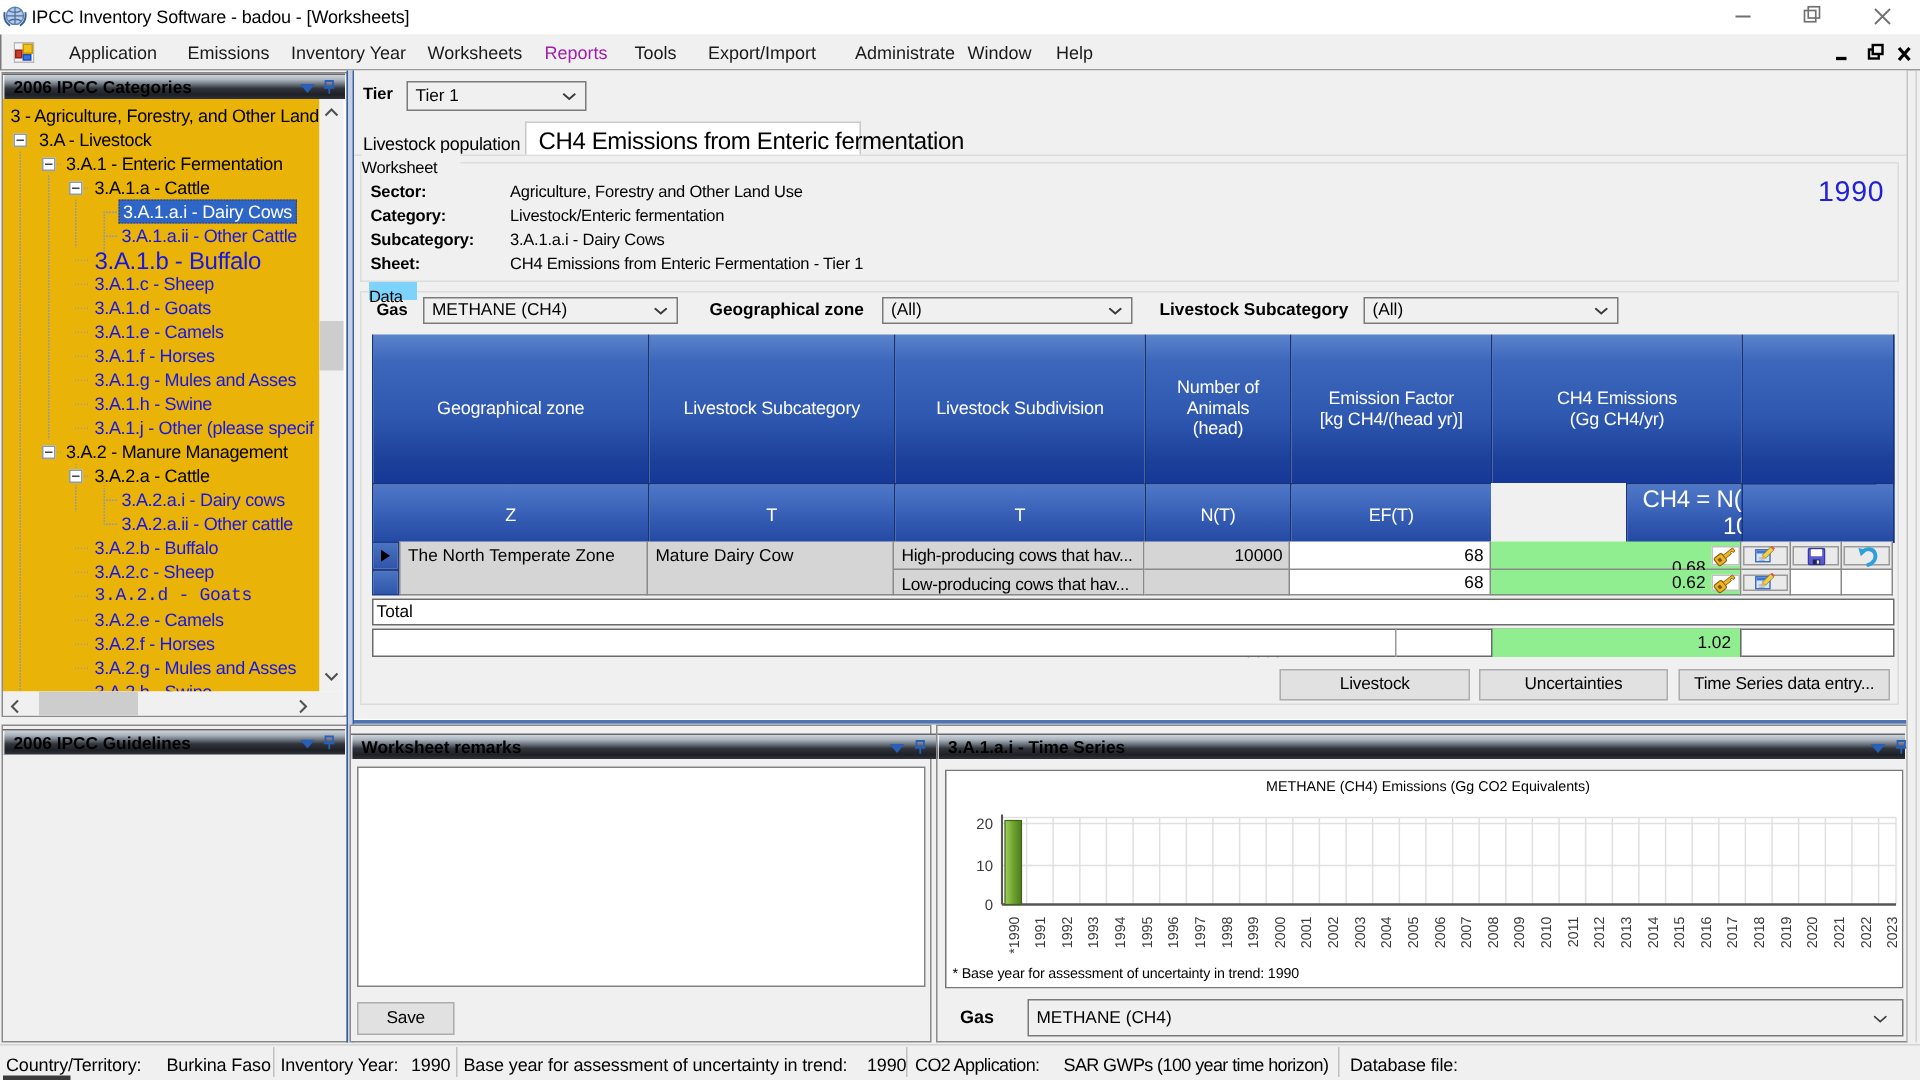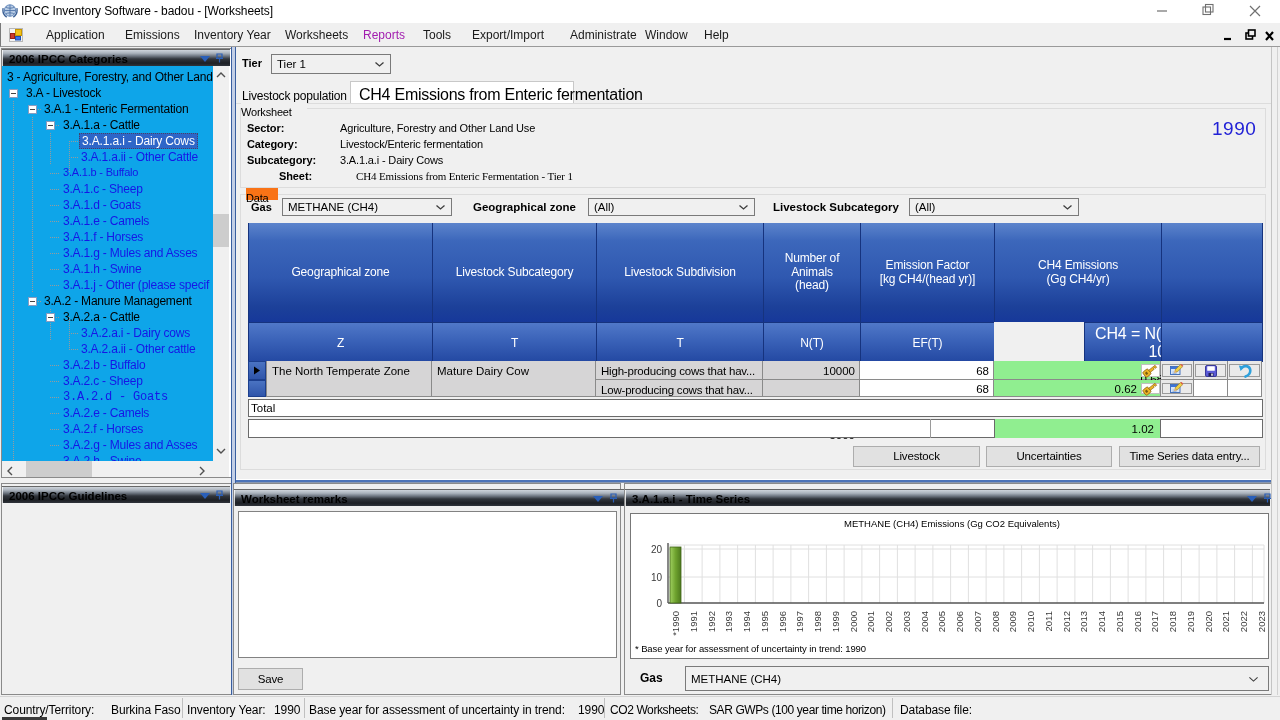--- a/index.html
+++ b/index.html
@@ -52,21 +52,21 @@
 <div class="abs" style="left:1px;top:48px;width:231px;height:430px;background:#ffffff;border:1px solid #8a8a8a;"></div>
 <div class="abs hdr" style="left:2px;top:49px;width:228px;height:17px;">
     <div class="cap">2006 IPCC Categories</div>
     <svg class="abs" style="left:198px;top:6px" width="10" height="6" viewBox="0 0 10 6">
       <path d="M0 0 L10 0 L5 6 Z" fill="#2a5fb8"></path>
     </svg>
     <svg class="abs" style="left:214px;top:3px" width="9" height="11" viewBox="0 0 9 11">
       <path d="M1 1 h5 v4 h-5 z M0 5.5 h7 M3.5 5.5 v4" stroke="#2a5fb8" stroke-width="1.2" fill="none"></path>
     </svg>
   </div>
-<div class="abs" style="left:2px;top:66px;width:211px;height:395px;background:#0ea5e9;overflow:hidden;">
+<div class="abs" style="left:2px;top:66px;width:211px;height:395px;background:#eab308;overflow:hidden;">
 <div class="abs" style="left:11px;top:35px;width:1px;height:360px;background-image:repeating-linear-gradient(180deg,#9a9a9a 0 1px,transparent 1px 2px);"></div>
 <div class="abs" style="left:30px;top:51px;width:1px;height:176px;background-image:repeating-linear-gradient(180deg,#9a9a9a 0 1px,transparent 1px 2px);"></div>
 <div class="abs" style="left:48px;top:67px;width:1px;height:32px;background-image:repeating-linear-gradient(180deg,#9a9a9a 0 1px,transparent 1px 2px);"></div>
 <div class="abs" style="left:67px;top:75px;width:1px;height:32px;background-image:repeating-linear-gradient(180deg,#9a9a9a 0 1px,transparent 1px 2px);"></div>
 <div class="abs" style="left:48px;top:243px;width:1px;height:32px;background-image:repeating-linear-gradient(180deg,#9a9a9a 0 1px,transparent 1px 2px);"></div>
 <div class="abs" style="left:67px;top:251px;width:1px;height:32px;background-image:repeating-linear-gradient(180deg,#9a9a9a 0 1px,transparent 1px 2px);"></div>
 <div class="abs" style="left:5px;top:5px;font-size:12px;letter-spacing:-0.2px;line-height:1;color:#000;white-space:nowrap;">3 - Agriculture, Forestry, and Other Land</div>
 <div class="abs" style="left:7px;top:23px;width:9px;height:9px;background:#fff;border:1px solid #889cc0;"></div>
 <div class="abs" style="left:9px;top:27px;width:5px;height:1px;background:#444;"></div>
 <div class="abs" style="left:24px;top:21px;font-size:12px;letter-spacing:-0.2px;line-height:1;color:#000;white-space:nowrap;">3.A - Livestock</div>
@@ -78,21 +78,21 @@
 <div class="abs" style="left:44px;top:55px;width:9px;height:9px;background:#fff;border:1px solid #889cc0;"></div>
 <div class="abs" style="left:46px;top:59px;width:5px;height:1px;background:#444;"></div>
 <div class="abs" style="left:61px;top:53px;font-size:12px;letter-spacing:-0.2px;line-height:1;color:#000;white-space:nowrap;">3.A.1.a - Cattle</div>
 <div class="abs" style="left:67px;top:75px;width:9px;height:1px;background-image:repeating-linear-gradient(90deg,#9a9a9a 0 1px,transparent 1px 2px);"></div>
 <div class="abs" style="left:77px;top:67px;height:16px;background:#2e66c8;border:1px dotted #446;padding:0 2px;display:flex;align-items:center;">
       <span style="font-size:12px;letter-spacing:-0.15px;color:#fff;white-space:nowrap;">3.A.1.a.i - Dairy Cows</span>
     </div>
 <div class="abs" style="left:67px;top:91px;width:9px;height:1px;background-image:repeating-linear-gradient(90deg,#9a9a9a 0 1px,transparent 1px 2px);"></div>
 <div class="abs" style="left:79px;top:85px;font-size:12px;letter-spacing:-0.2px;line-height:1;color:#1616e6;white-space:nowrap;">3.A.1.a.ii - Other Cattle</div>
 <div class="abs" style="left:48px;top:107px;width:9px;height:1px;background-image:repeating-linear-gradient(90deg,#9a9a9a 0 1px,transparent 1px 2px);"></div>
-<div class="abs" style="left:61px;top:101px;font-size:11px;letter-spacing:-0.2px;line-height:1;color:#1616e6;white-space:nowrap;">3.A.1.b - Buffalo</div>
+<div class="abs" style="left:61px;top:101px;font-size:16px;letter-spacing:-0.2px;line-height:1;color:#1616e6;white-space:nowrap;">3.A.1.b - Buffalo</div>
 <div class="abs" style="left:48px;top:123px;width:9px;height:1px;background-image:repeating-linear-gradient(90deg,#9a9a9a 0 1px,transparent 1px 2px);"></div>
 <div class="abs" style="left:61px;top:117px;font-size:12px;letter-spacing:-0.2px;line-height:1;color:#1616e6;white-space:nowrap;">3.A.1.c - Sheep</div>
 <div class="abs" style="left:48px;top:139px;width:9px;height:1px;background-image:repeating-linear-gradient(90deg,#9a9a9a 0 1px,transparent 1px 2px);"></div>
 <div class="abs" style="left:61px;top:133px;font-size:12px;letter-spacing:-0.2px;line-height:1;color:#1616e6;white-space:nowrap;">3.A.1.d - Goats</div>
 <div class="abs" style="left:48px;top:155px;width:9px;height:1px;background-image:repeating-linear-gradient(90deg,#9a9a9a 0 1px,transparent 1px 2px);"></div>
 <div class="abs" style="left:61px;top:149px;font-size:12px;letter-spacing:-0.2px;line-height:1;color:#1616e6;white-space:nowrap;">3.A.1.e - Camels</div>
 <div class="abs" style="left:48px;top:171px;width:9px;height:1px;background-image:repeating-linear-gradient(90deg,#9a9a9a 0 1px,transparent 1px 2px);"></div>
 <div class="abs" style="left:61px;top:165px;font-size:12px;letter-spacing:-0.2px;line-height:1;color:#1616e6;white-space:nowrap;">3.A.1.f - Horses</div>
 <div class="abs" style="left:48px;top:187px;width:9px;height:1px;background-image:repeating-linear-gradient(90deg,#9a9a9a 0 1px,transparent 1px 2px);"></div>
 <div class="abs" style="left:61px;top:181px;font-size:12px;letter-spacing:-0.2px;line-height:1;color:#1616e6;white-space:nowrap;">3.A.1.g - Mules and Asses</div>
@@ -172,25 +172,25 @@
 <div class="abs" style="left:350px;top:81px;width:224px;height:22px;background:#ffffff;border:1px solid #c8c8c8;border-bottom:none;"></div>
 <div class="abs" style="left:359px;top:87px;font-size:16px;line-height:1;color:#000;white-space:nowrap;letter-spacing:-0.25px;">CH4 Emissions from Enteric fermentation</div>
 <div class="abs" style="left:240px;top:108px;width:1026px;height:80px;border:1px solid #dcdcdc;"></div>
 <div class="abs" style="left:241px;top:102px;width:66px;height:12px;background:#f0f0f0;"><span style="font-size:11px;line-height:12px;letter-spacing:-0.2px;">Worksheet</span></div>
 <div class="abs" style="left:247px;top:123px;font-size:11px;line-height:1;color:#000;font-weight:bold;white-space:nowrap;letter-spacing:-0.1px;">Sector:</div>
 <div class="abs" style="left:340px;top:123px;font-size:11px;line-height:1;color:#000;white-space:nowrap;letter-spacing:-0.15px;">Agriculture, Forestry and Other Land Use</div>
 <div class="abs" style="left:247px;top:139px;font-size:11px;line-height:1;color:#000;font-weight:bold;white-space:nowrap;letter-spacing:-0.1px;">Category:</div>
 <div class="abs" style="left:340px;top:139px;font-size:11px;line-height:1;color:#000;white-space:nowrap;letter-spacing:-0.15px;">Livestock/Enteric fermentation</div>
 <div class="abs" style="left:247px;top:155px;font-size:11px;line-height:1;color:#000;font-weight:bold;white-space:nowrap;letter-spacing:-0.1px;">Subcategory:</div>
 <div class="abs" style="left:340px;top:155px;font-size:11px;line-height:1;color:#000;white-space:nowrap;letter-spacing:-0.15px;">3.A.1.a.i - Dairy Cows</div>
-<div class="abs" style="left:247px;top:171px;font-size:11px;line-height:1;color:#000;font-weight:bold;white-space:nowrap;letter-spacing:-0.1px;margin-left:32px;">Sheet:</div>
-<div class="abs" style="left:356px;top:171px;font-size:11px;line-height:1;color:#000;white-space:nowrap;letter-spacing:-0.15px;font-family:Liberation Serif, serif;">CH4 Emissions from Enteric Fermentation - Tier 1</div>
+<div class="abs" style="left:247px;top:171px;font-size:11px;line-height:1;color:#000;font-weight:bold;white-space:nowrap;letter-spacing:-0.1px;">Sheet:</div>
+<div class="abs" style="left:340px;top:171px;font-size:11px;line-height:1;color:#000;white-space:nowrap;letter-spacing:-0.15px;">CH4 Emissions from Enteric Fermentation - Tier 1</div>
 <div class="abs" style="left:1212px;top:119px;font-size:19px;line-height:1;color:#2121d6;white-space:nowrap;letter-spacing:0.5px;">1990</div>
 <div class="abs" style="left:240px;top:194px;width:1026px;height:276px;border:1px solid #dcdcdc;"></div>
-<div class="abs" style="left:246px;top:188px;width:32px;height:12px;background:#f97316;"><span style="font-size:11px;line-height:12px;letter-spacing:-0.2px;">Data</span></div>
+<div class="abs" style="left:246px;top:188px;width:32px;height:12px;background:#7dd3fc;"><span style="font-size:11px;line-height:12px;letter-spacing:-0.2px;">Data</span></div>
 <div class="abs" style="left:251px;top:202px;font-size:11px;line-height:1;color:#000;font-weight:bold;white-space:nowrap;">Gas</div>
 <div class="combo" style="left:282px;top:198px;width:170px;height:18px;">
     <span class="ct">METHANE (CH4)</span>
     <svg class="chev" viewBox="0 0 9 5">
       <path d="M0.5 0.5 L4.5 4 L8.5 0.5" stroke="#3c3c3c" stroke-width="1.3" fill="none"></path>
     </svg>
   </div>
 <div class="abs" style="left:473px;top:202px;font-size:11.5px;line-height:1;color:#000;font-weight:bold;white-space:nowrap;">Geographical zone</div>
 <div class="combo" style="left:588px;top:198px;width:167px;height:18px;">
     <span class="ct">(All)</span>
@@ -236,21 +236,21 @@
 <div class="abs" style="left:763px;top:361px;width:92px;height:19px;font-size:11.5px;display:flex;align-items:center;justify-content:flex-end;">10000</div>
 <div class="abs" style="left:860px;top:361px;width:134px;height:19px;background:#fff;border:1px solid #8a8a8a;border-top:none;border-left:none;"></div>
 <div class="abs" style="left:860px;top:361px;width:129px;height:19px;font-size:11.5px;display:flex;align-items:center;justify-content:flex-end;">68</div>
 <div class="abs" style="left:596px;top:380px;width:167px;height:17px;background:#d6d5d6;border:1px solid #8a8a8a;border-top:none;border-left:none;"></div>
 <div class="abs" style="left:601px;top:385px;font-size:11.5px;line-height:1;color:#000;white-space:nowrap;letter-spacing:-0.2px;">Low-producing cows that hav...</div>
 <div class="abs" style="left:763px;top:380px;width:97px;height:17px;background:#d6d5d6;border:1px solid #8a8a8a;border-top:none;border-left:none;"></div>
 <div class="abs" style="left:763px;top:380px;width:92px;height:17px;font-size:11.5px;display:flex;align-items:center;justify-content:flex-end;margin-top:46px;">5000</div>
 <div class="abs" style="left:860px;top:380px;width:134px;height:17px;background:#fff;border:1px solid #8a8a8a;border-top:none;border-left:none;"></div>
 <div class="abs" style="left:860px;top:380px;width:129px;height:17px;font-size:11.5px;display:flex;align-items:center;justify-content:flex-end;">68</div>
 <div class="abs" style="left:994px;top:361px;width:167px;height:19px;background:#90ee90;border:1px solid #8a8a8a;border-top:none;border-left:none;"></div>
-<div class="abs" style="left:1020px;top:361px;width:143px;height:36px;font-size:11.5px;display:flex;align-items:center;justify-content:flex-end;">0.68</div>
+<div class="abs" style="left:994px;top:361px;width:143px;height:36px;font-size:11.5px;display:flex;align-items:center;justify-content:flex-end;">0.68</div>
 <div class="abs" style="left:1141px;top:364px;width:19px;height:13px;background:#fff;border:1px solid #c0c0c0;display:flex;align-items:center;justify-content:center;overflow:visible;">
     <svg width="17" height="15" viewBox="0 0 17 15">
       <g transform="rotate(-38 8 8)">
         <rect x="1" y="4.5" width="6.5" height="6.5" rx="1.5" fill="#eeb424" stroke="#8a6210" stroke-width="0.8"></rect>
         <rect x="2.8" y="6.4" width="2.2" height="2.6" fill="#7a5c10"></rect>
         <path d="M7.5 6.6 H15.5 V9.2 H13.8 V8 H12.5 V9.2 H7.5 Z" fill="#eeb424" stroke="#8a6210" stroke-width="0.6"></path>
       </g>
     </svg>
   </div>
 <div class="abs" style="left:994px;top:380px;width:167px;height:17px;background:#90ee90;border:1px solid #8a8a8a;border-top:none;border-left:none;"></div>
@@ -438,19 +438,19 @@
   </div>
 <div class="abs" style="left:1271px;top:47px;width:1px;height:648px;background:#c4c4c4;"></div>
 <div class="abs" style="left:1277px;top:47px;width:1px;height:648px;background:#d2d2d2;"></div>
 <div class="abs" style="left:0;top:696px;width:1280px;height:24px;background:#f0f0f0;border-top:1px solid #d4d4d4;"></div>
 <div class="abs" style="left:4px;top:704px;font-size:12px;line-height:1;color:#000;white-space:nowrap;letter-spacing:-0.1px;">Country/Territory:</div>
 <div class="abs" style="left:111px;top:704px;font-size:12px;line-height:1;color:#000;white-space:nowrap;letter-spacing:-0.1px;">Burkina Faso</div>
 <div class="abs" style="left:187px;top:704px;font-size:12px;line-height:1;color:#000;white-space:nowrap;letter-spacing:-0.1px;">Inventory Year:</div>
 <div class="abs" style="left:274px;top:704px;font-size:12px;line-height:1;color:#000;white-space:nowrap;letter-spacing:-0.1px;">1990</div>
 <div class="abs" style="left:309px;top:704px;font-size:12px;line-height:1;color:#000;white-space:nowrap;letter-spacing:-0.1px;">Base year for assessment of uncertainty in trend:</div>
 <div class="abs" style="left:578px;top:704px;font-size:12px;line-height:1;color:#000;white-space:nowrap;letter-spacing:-0.1px;">1990</div>
-<div class="abs" style="left:610px;top:704px;font-size:12px;line-height:1;color:#000;white-space:nowrap;letter-spacing:-0.4px;">CO2 Worksheets:</div>
+<div class="abs" style="left:610px;top:704px;font-size:12px;line-height:1;color:#000;white-space:nowrap;letter-spacing:-0.4px;">CO2 Application:</div>
 <div class="abs" style="left:709px;top:704px;font-size:12px;line-height:1;color:#000;white-space:nowrap;letter-spacing:-0.4px;">SAR GWPs (100 year time horizon)</div>
 <div class="abs" style="left:900px;top:704px;font-size:12px;line-height:1;color:#000;white-space:nowrap;letter-spacing:-0.1px;">Database file:</div>
 <div class="abs" style="left:182px;top:698px;width:1px;height:20px;background:#c0c0c0;"></div>
 <div class="abs" style="left:304px;top:698px;width:1px;height:20px;background:#c0c0c0;"></div>
 <div class="abs" style="left:604px;top:698px;width:1px;height:20px;background:#c0c0c0;"></div>
 <div class="abs" style="left:892px;top:698px;width:1px;height:20px;background:#c0c0c0;"></div>
 <div class="abs" style="left:2px;top:717px;width:45px;height:3px;background:#3a3a3a;"></div>
 </body></html>

